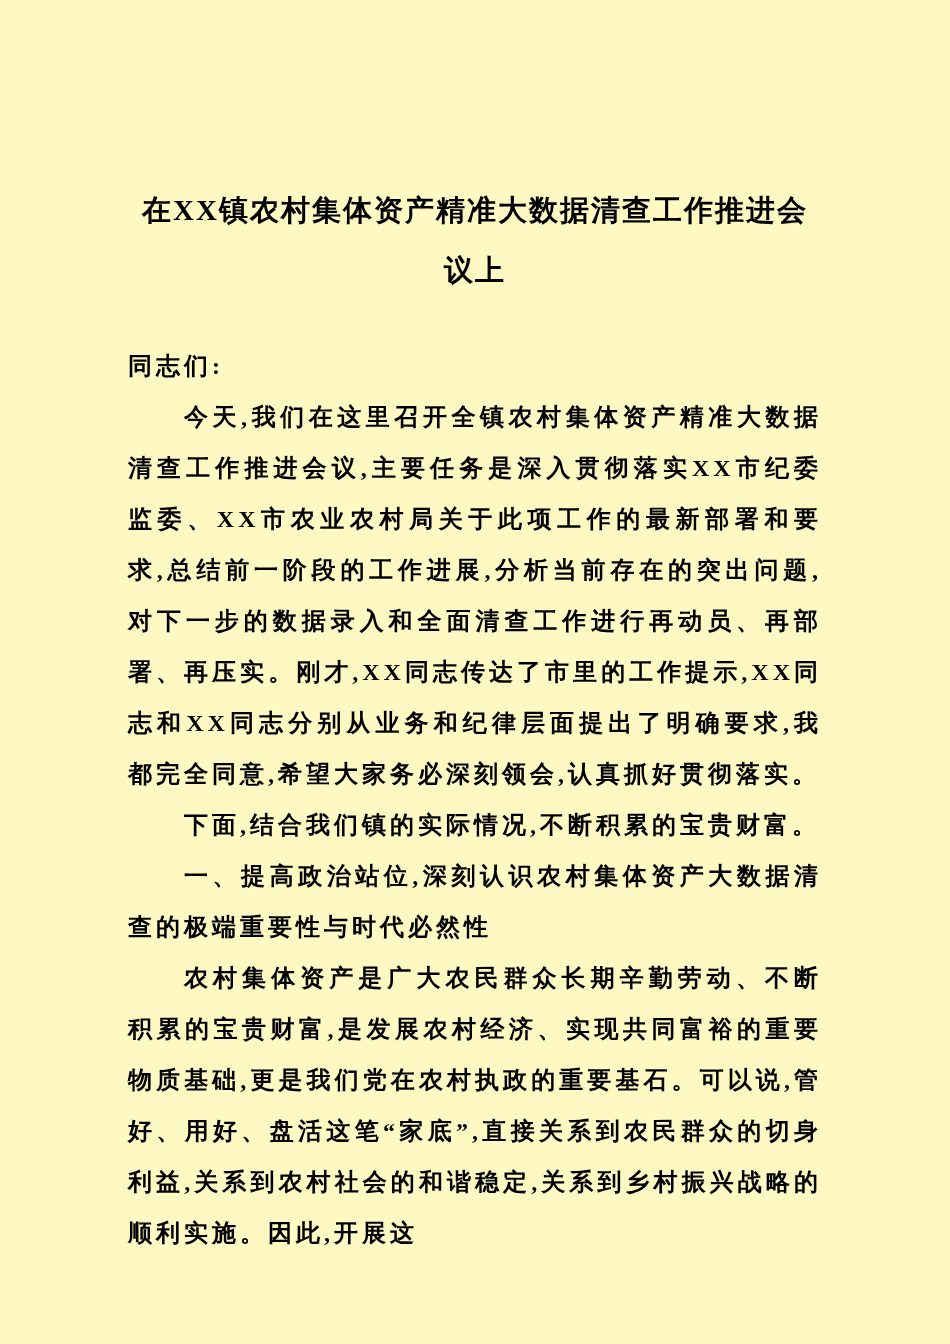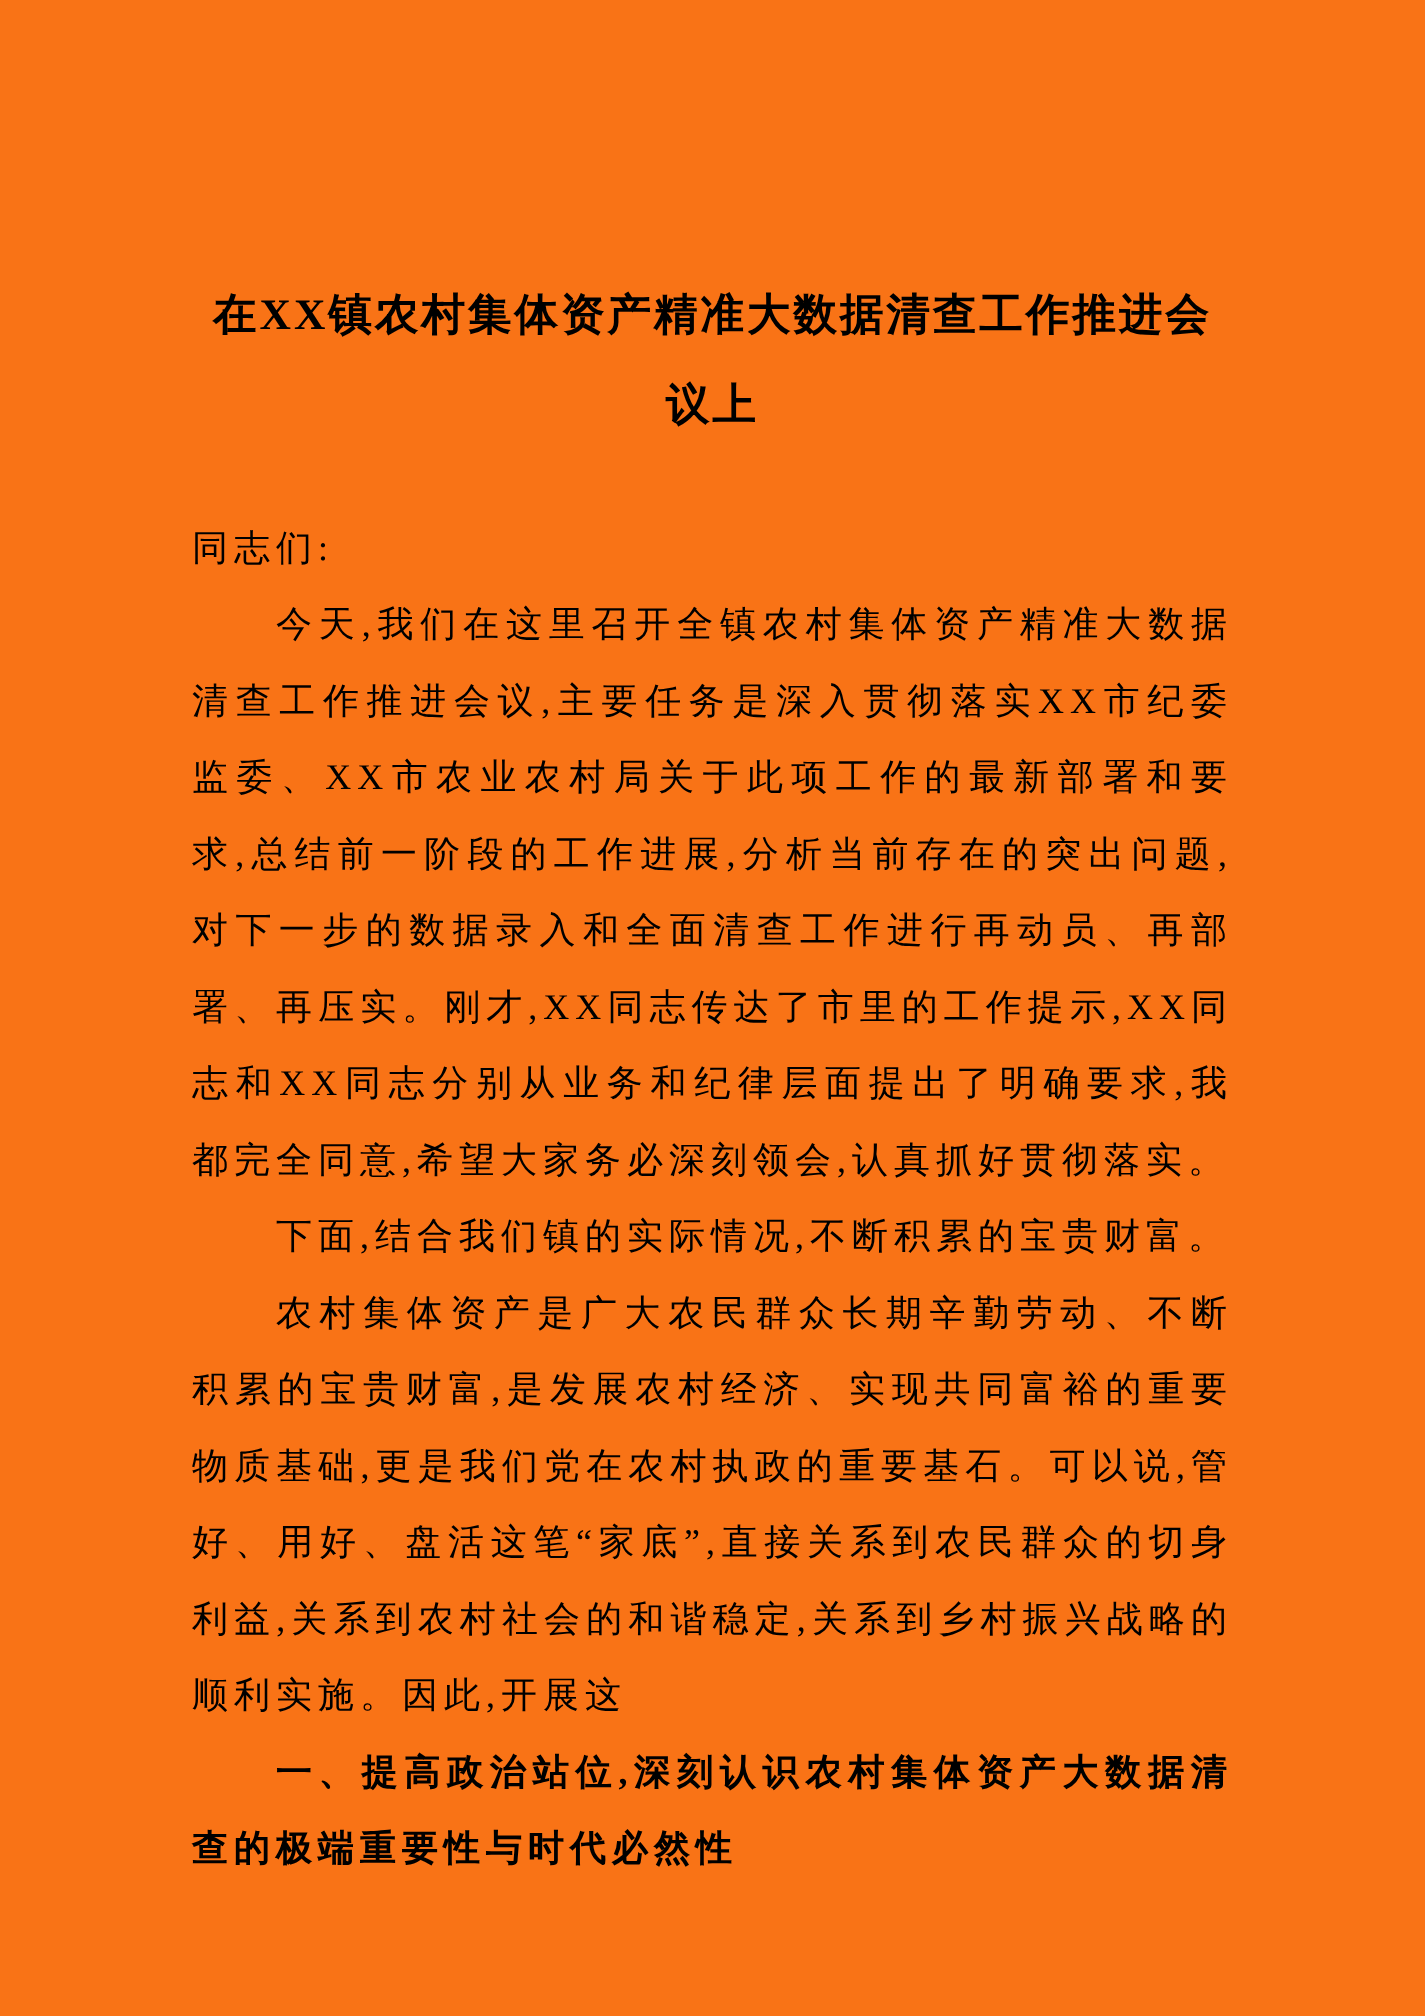--- a/index.html
+++ b/index.html
@@ -12,41 +12,42 @@
     height: 1344px;
     overflow: hidden;
     font-family: "Liberation Serif", "DejaVu Serif", serif;
     color: #000000;
   }
   .page {
     box-sizing: border-box;
     width: 950px;
     height: 1344px;
     padding: 180px 128px 0 128px;
-    background: #f97316;
+    background: #fef9c3;
     overflow: hidden;
   }
   .doc-title {
     margin: 0 0 41px 0;
     font-size: 29px;
     font-weight: bold;
     line-height: 60px;
     text-align: center;
     letter-spacing: 2px;
   }
   .title-line {
     display: block;
   }
   .para {
     margin: 0;
     font-size: 24px;
     line-height: 51px;
     letter-spacing: 4px;
     text-align: justify;
     text-justify: inter-character;
+    font-weight: bold;
   }
   .para.indent {
     text-indent: 56px;
   }
   .para.bold {
     font-weight: bold;
   }
 </style>
 </head>
 <body>
@@ -56,17 +57,17 @@
   <h1 class="doc-title">
     <span class="title-line">在XX镇农村集体资产精准大数据清查工作推进会议上</span>
   </h1>
 
   <p class="para">同志们:</p>
 
   <p class="para indent">今天,我们在这里召开全镇农村集体资产精准大数据清查工作推进会议,主要任务是深入贯彻落实XX市纪委监委、XX市农业农村局关于此项工作的最新部署和要求,总结前一阶段的工作进展,分析当前存在的突出问题,对下一步的数据录入和全面清查工作进行再动员、再部署、再压实。刚才,XX同志传达了市里的工作提示,XX同志和XX同志分别从业务和纪律层面提出了明确要求,我都完全同意,希望大家务必深刻领会,认真抓好贯彻落实。</p>
 
   <p class="para indent">下面,结合我们镇的实际情况,不断积累的宝贵财富。</p>
 
+  <p class="para indent bold">一、提高政治站位,深刻认识农村集体资产大数据清查的极端重要性与时代必然性</p>
+
   <p class="para indent">农村集体资产是广大农民群众长期辛勤劳动、不断积累的宝贵财富,是发展农村经济、实现共同富裕的重要物质基础,更是我们党在农村执政的重要基石。可以说,管好、用好、盘活这笔“家底”,直接关系到农民群众的切身利益,关系到农村社会的和谐稳定,关系到乡村振兴战略的顺利实施。因此,开展这</p>
-
-  <p class="para indent bold">一、提高政治站位,深刻认识农村集体资产大数据清查的极端重要性与时代必然性</p>
 
 </div>
 
 </body></html>

